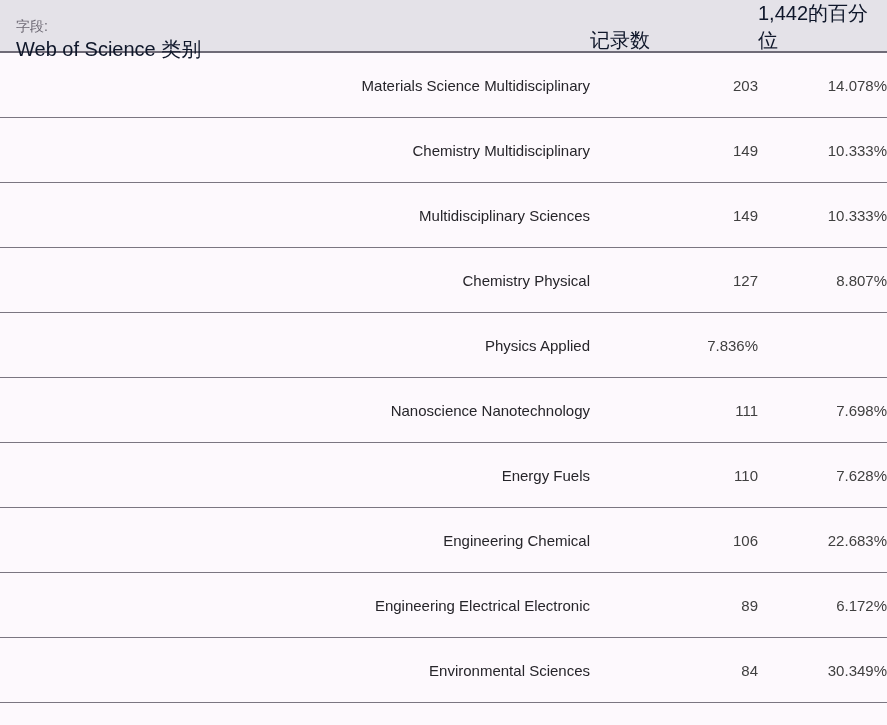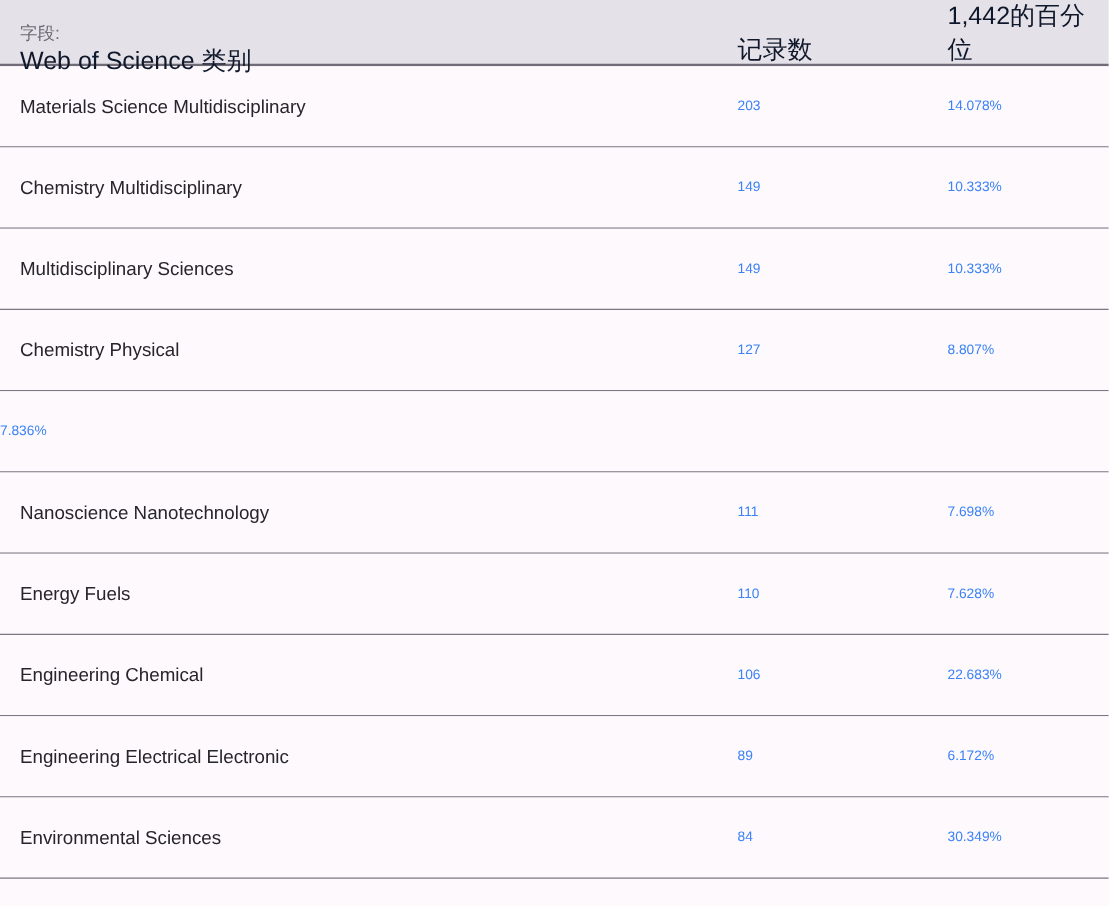--- a/index.html
+++ b/index.html
@@ -32,37 +32,37 @@
     line-height: 1.45;
   }
   .col-label {
     font-size: 20px;
     color: #0f172a;
     line-height: 1.35;
   }
   .header-num-col {
     padding-bottom: 23px;
   }
-  .table-body { width: 100%; }
+  .table-body { width: 100%; text-align: right; }
   .table-row {
     display: grid;
     grid-template-columns: 590px 168px 1fr;
     align-items: center;
     height: 65px;
     background: #fdf9fd;
     border-bottom: 1px solid #7b7681;
   }
   .cell-category {
     padding-left: 16px;
     font-size: 15px;
     color: #26252a;
   }
   .cell-records, .cell-percent {
-    font-size: 11px;
-    color: #3b82f6;
+    font-size: 15px;
+    color: #404040;
   }
 </style>
 </head>
 <body>
 
 <div class="analyze-table">
 
   <div class="table-header">
     <div class="header-field-col">
       <div class="field-label">字段:</div>
@@ -92,20 +92,21 @@
       <div class="cell-percent">10.333%</div>
     </div>
 
     <div class="table-row">
       <div class="cell-category">Chemistry Physical</div>
       <div class="cell-records">127</div>
       <div class="cell-percent">8.807%</div>
     </div>
 
     <div class="table-row">
+      <div class="cell-category">Physics Applied</div>
       <div class="cell-percent">7.836%</div>
     </div>
 
     <div class="table-row">
       <div class="cell-category">Nanoscience Nanotechnology</div>
       <div class="cell-records">111</div>
       <div class="cell-percent">7.698%</div>
     </div>
 
     <div class="table-row">

